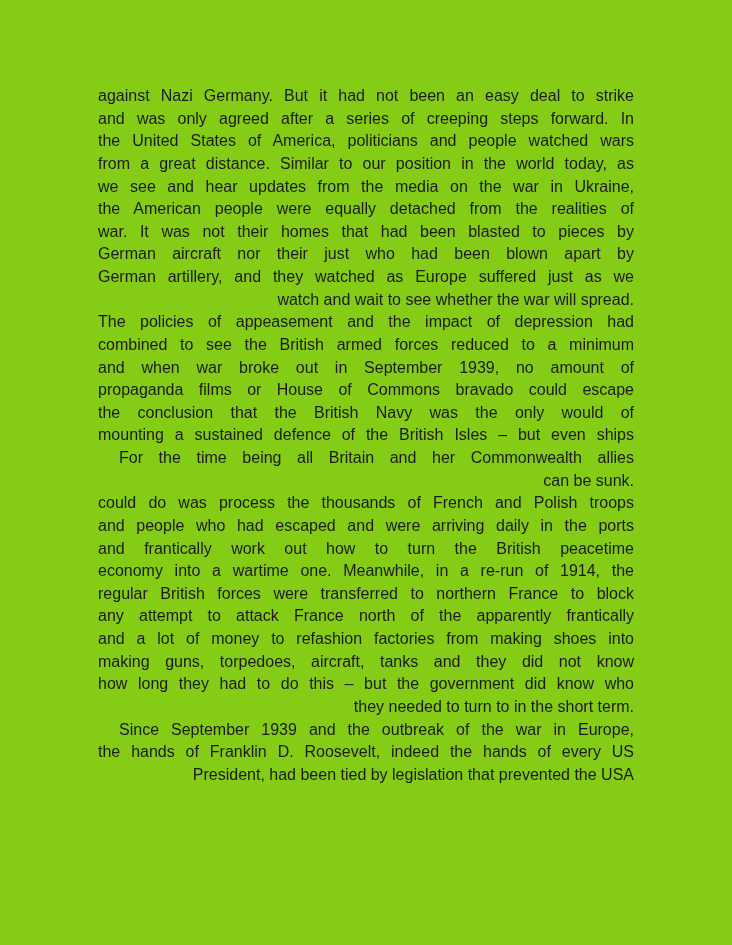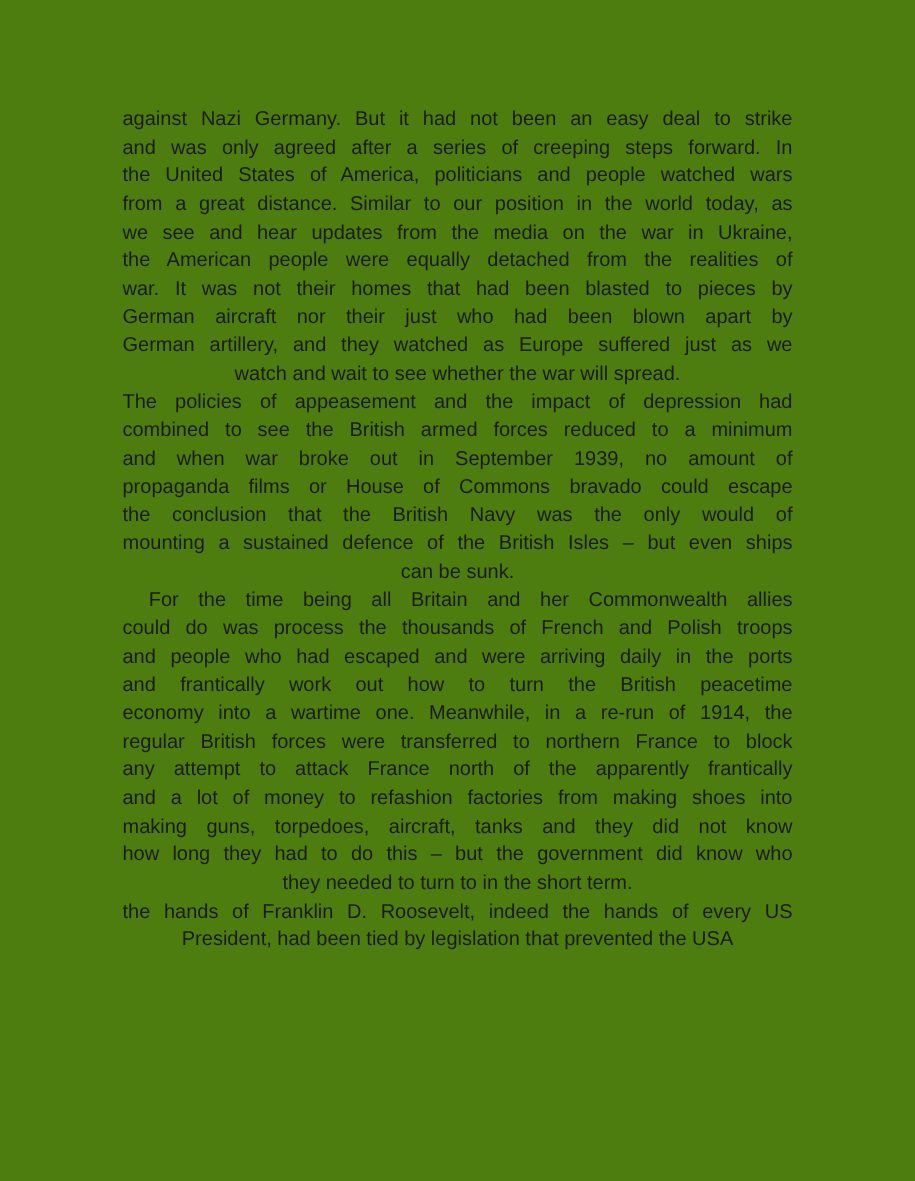--- a/index.html
+++ b/index.html
@@ -3,35 +3,35 @@
 <meta charset="utf-8">
 <style>
   :root { --brand: #6BA5C7; }
   html, body { margin: 0; padding: 0; }
   body { background: #ffffff; }
 
   .page {
     position: relative;
     width: 732px;
     height: 945px;
-    background: #4d7c0f;
+    background: #84cc16;
     overflow: hidden;
     font-family: "Liberation Sans", "DejaVu Sans", sans-serif;
     color: #1b1b1b;
   }
 
   .text-block {
     position: absolute;
     left: 98px;
     top: 85px;
     width: 536px;
     font-size: 16px;
     line-height: 22.62px;
   }
-  .line { text-align: center; white-space: normal; }
+  .line { text-align: right; white-space: normal; }
   .line.j { text-align: justify; text-align-last: justify; }
   .line.indent { text-indent: 21px; }
 
   .watermark {
     position: absolute;
     left: 0; top: 830px;
     width: 732px; height: 115px;
     pointer-events: none;
   }
 </style>
@@ -50,32 +50,33 @@
       <div class="line j">war. It was not their homes that had been blasted to pieces by</div>
       <div class="line j">German aircraft nor their just who had been blown apart by</div>
       <div class="line j">German artillery, and they watched as Europe suffered just as we</div>
       <div class="line">watch and wait to see whether the war will spread.</div>
       <div class="line j">The policies of appeasement and the impact of depression had</div>
       <div class="line j">combined to see the British armed forces reduced to a minimum</div>
       <div class="line j">and when war broke out in September 1939, no amount of</div>
       <div class="line j">propaganda films or House of Commons bravado could escape</div>
       <div class="line j">the conclusion that the British Navy was the only would of</div>
       <div class="line j">mounting a sustained defence of the British Isles – but even ships</div>
+      <div class="line j indent">For the time being all Britain and her Commonwealth allies</div>
       <div class="line">can be sunk.</div>
-      <div class="line j indent">For the time being all Britain and her Commonwealth allies</div>
       <div class="line j">could do was process the thousands of French and Polish troops</div>
       <div class="line j">and people who had escaped and were arriving daily in the ports</div>
       <div class="line j">and frantically work out how to turn the British peacetime</div>
       <div class="line j">economy into a wartime one. Meanwhile, in a re-run of 1914, the</div>
       <div class="line j">regular British forces were transferred to northern France to block</div>
       <div class="line j">any attempt to attack France north of the apparently frantically</div>
       <div class="line j">and a lot of money to refashion factories from making shoes into</div>
       <div class="line j">making guns, torpedoes, aircraft, tanks and they did not know</div>
       <div class="line j">how long they had to do this – but the government did know who</div>
       <div class="line">they needed to turn to in the short term.</div>
+      <div class="line j indent">Since September 1939 and the outbreak of the war in Europe,</div>
       <div class="line j">the hands of Franklin D. Roosevelt, indeed the hands of every US</div>
       <div class="line">President, had been tied by legislation that prevented the USA</div>
     </div>
 
   <div class="watermark">
     
     
   </div>
 
 </div>

